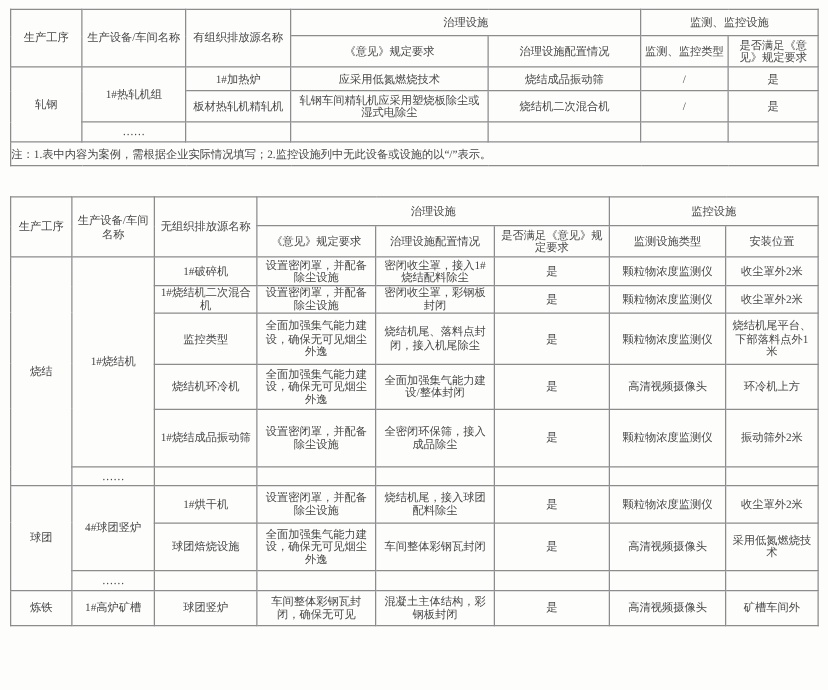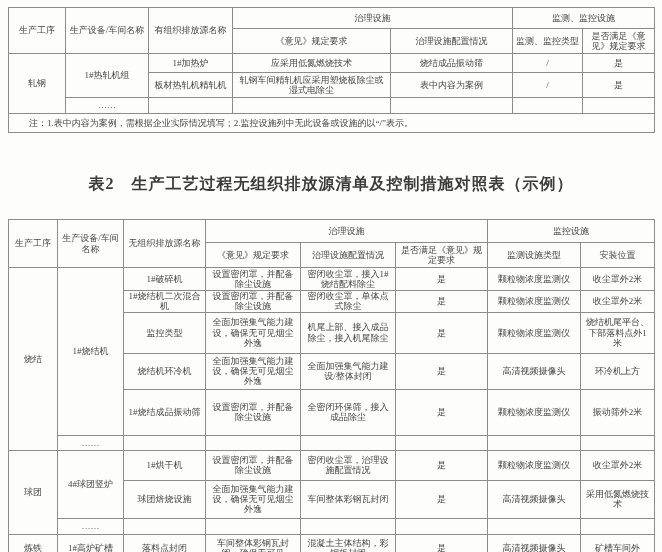--- a/index.html
+++ b/index.html
@@ -21,21 +21,21 @@
   .tbl td{
     border:1px solid #8c8c8c;
     text-align:center;
     vertical-align:middle;
     padding:0 3px;
     word-break:break-all;
     overflow:hidden;
   }
   .tbl td.note{
     text-align:left;
-    padding:0 20px;
+    padding:0 0;
   }
   .title{
     text-align:center;
     font-weight:bold;
     font-size:16px;
     line-height:22px;
     color:#3c3c3c;
     margin-top:40px;
     letter-spacing:1px;
   }
@@ -75,39 +75,38 @@
       <td rowspan="2">1#热轧机组</td>
       <td>1#加热炉</td>
       <td>应采用低氮燃烧技术</td>
       <td>烧结成品振动筛</td>
       <td>/</td>
       <td>是</td>
     </tr>
     <tr style="height:25px">
       <td>板材热轧机精轧机</td>
       <td>轧钢车间精轧机应采用塑烧板除尘或湿式电除尘</td>
-      <td>表中内容为案例</td>
+      <td>烧结机二次混合机</td>
       <td>/</td>
       <td>是</td>
     </tr>
     <tr style="height:16px">
       <td>……</td>
       <td></td>
       <td></td>
       <td></td>
       <td></td>
       <td></td>
     </tr>
     <tr style="height:19px">
       <td colspan="7" class="note">注：1.表中内容为案例，需根据企业实际情况填写；2.监控设施列中无此设备或设施的以“/”表示。</td>
     </tr>
   </tbody>
     </table>
 
-  <div class="title">表2　生产工艺过程无组织排放源清单及控制措施对照表（示例）</div>
 
   <div class="t2wrap">
   <table class="tbl">
     <colgroup>
       <col style="width:49px">
           <col style="width:66px">
           <col style="width:82px">
           <col style="width:95px">
       <col style="width:95px">
           <col style="width:92px">
@@ -136,29 +135,29 @@
       <td>1#破碎机</td>
       <td>设置密闭罩，并配备除尘设施</td>
       <td>密闭收尘罩，接入1#烧结配料除尘</td>
       <td>是</td>
       <td>颗粒物浓度监测仪</td>
       <td>收尘罩外2米</td>
     </tr>
     <tr style="height:20px">
       <td>1#烧结机二次混合机</td>
       <td>设置密闭罩，并配备除尘设施</td>
-      <td>密闭收尘罩，单体点式除尘</td>
+      <td>密闭收尘罩，彩钢板封闭</td>
       <td>是</td>
       <td>颗粒物浓度监测仪</td>
       <td>收尘罩外2米</td>
     </tr>
     <tr style="height:41px">
       <td>监控类型</td>
       <td>全面加强集气能力建设，确保无可见烟尘外逸</td>
-      <td>机尾上部、接入成品除尘，接入机尾除尘</td>
+      <td>烧结机尾、落料点封闭，接入机尾除尘</td>
       <td>是</td>
       <td>颗粒物浓度监测仪</td>
       <td>烧结机尾平台、下部落料点外1米</td>
     </tr>
     <tr style="height:36px">
       <td>烧结机环冷机</td>
       <td>全面加强集气能力建设，确保无可见烟尘外逸</td>
       <td>全面加强集气能力建设/整体封闭</td>
       <td>是</td>
       <td>高清视频摄像头</td>
@@ -180,21 +179,21 @@
       <td></td>
       <td></td>
       <td></td>
     </tr>
 
     <tr style="height:30px">
       <td rowspan="3">球团</td>
       <td rowspan="2">4#球团竖炉</td>
       <td>1#烘干机</td>
       <td>设置密闭罩，并配备除尘设施</td>
-      <td>密闭收尘罩，治理设施配置情况</td>
+      <td>烧结机尾，接入球团配料除尘</td>
       <td>是</td>
       <td>颗粒物浓度监测仪</td>
       <td>收尘罩外2米</td>
     </tr>
     <tr style="height:38px">
       <td>球团焙烧设施</td>
       <td>全面加强集气能力建设，确保无可见烟尘外逸</td>
       <td>车间整体彩钢瓦封闭</td>
       <td>是</td>
       <td>高清视频摄像头</td>
@@ -206,21 +205,21 @@
       <td></td>
       <td></td>
       <td></td>
       <td></td>
       <td></td>
     </tr>
 
     <tr style="height:28px">
       <td>炼铁</td>
       <td>1#高炉矿槽</td>
-      <td>落料点封闭</td>
+      <td>球团竖炉</td>
       <td>车间整体彩钢瓦封闭，确保无可见</td>
       <td>混凝土主体结构，彩钢板封闭</td>
       <td>是</td>
       <td>高清视频摄像头</td>
       <td>矿槽车间外</td>
     </tr>
   </tbody>
       </table>
   </div>
 </div>

